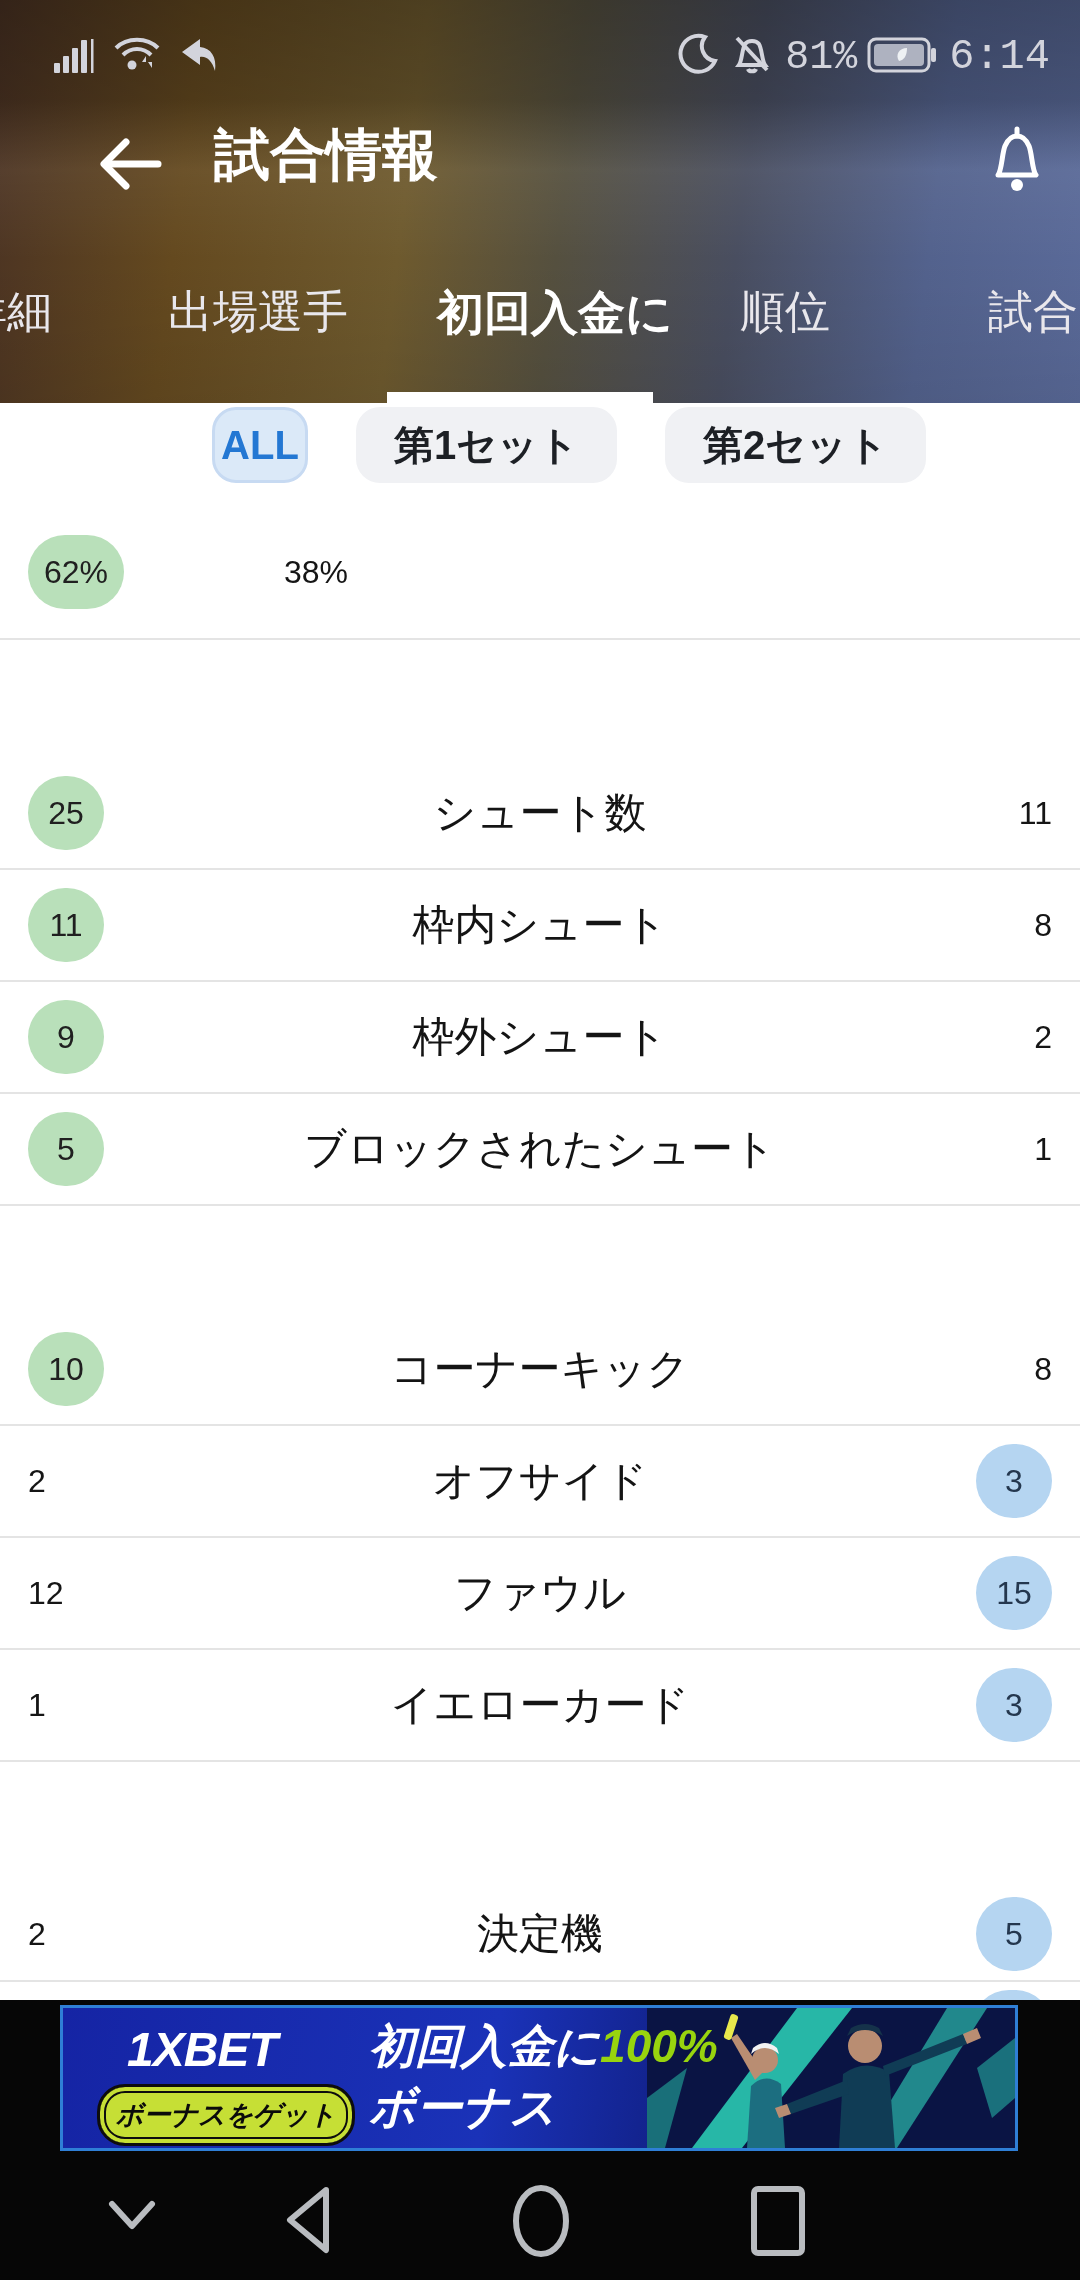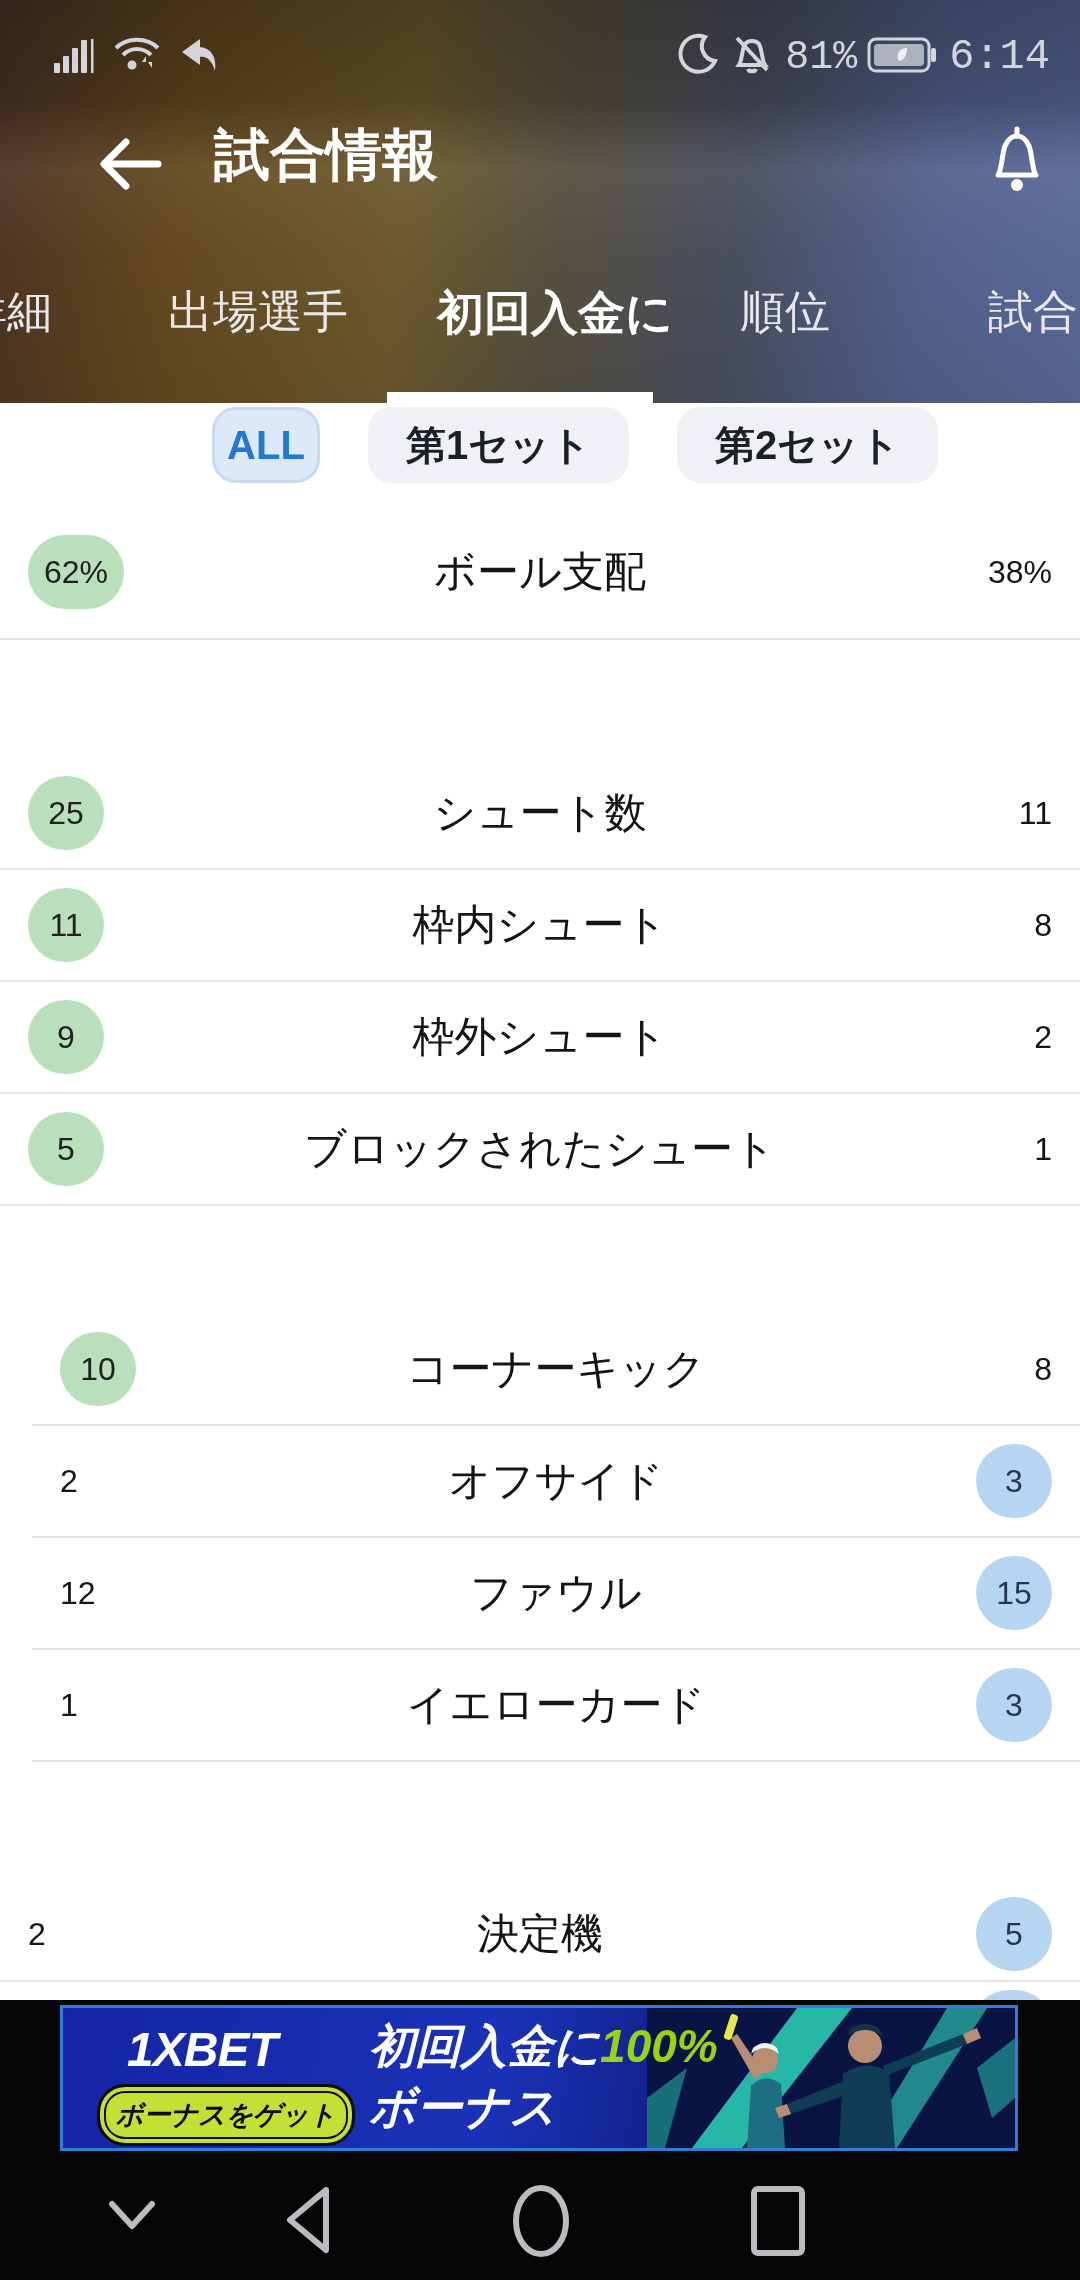--- a/index.html
+++ b/index.html
@@ -36,24 +36,24 @@
   .tab.t0 { left:-38px; }
   .tab.t1 { left:168px; }
   .tab.t2 { left:437px; font-weight:bold; color:#fff; font-size:47px; }
   .tab.t3 { left:740px; }
   .tab.t4 { left:988px; }
   .tab-underline { position:absolute; left:387px; bottom:0; width:266px; height:11px; background:var(--tab-underline,#fff); }
   
   .content { position:absolute; top:403px; left:0; width:1080px; height:1597px; background:#fff; overflow:hidden; }
   .filters { display:flex; align-items:flex-start; gap:48px; padding:4px 0 0 212px; height:103px; box-sizing:border-box; }
   .chip { height:76px; border-radius:24px; display:inline-flex; align-items:center; justify-content:center; font-weight:bold; font-size:40px; box-sizing:border-box; }
-  .chip.sel { width:108px; background:var(--chip-selected-bg,#dbe9f8); border:3px solid #c7daf2; color:var(--chip-selected-text,#2377d3); }
+  .chip.sel { width:96px; background:var(--chip-selected-bg,#dbe9f8); border:3px solid #c7daf2; color:var(--chip-selected-text,#2377d3); }
   .chip.gray { padding:0 38px; background:var(--chip-bg,#f0f1f4); color:#1d2025; }
   #stats .stat-section:nth-child(2) { margin-top:118px; }
-  #stats .stat-section:nth-child(3) { margin-top:108px;padding-left:32px; }
+  #stats .stat-section:nth-child(3) { margin-top:108px; }
   #stats .stat-section:nth-child(4) { margin-top:126px; }
   .stat-row { display:flex; align-items:center; height:110px; padding:0 28px; border-bottom:2px solid #e4e4e4; box-sizing:content-box; }
   .stat-section:first-child .stat-row { height:132px; }
   .stat-section:last-child .stat-row { height:92px; }
   .slot-l { width:160px; display:flex; justify-content:flex-start; align-items:center; }
   .slot-c { flex:1; text-align:center; font-size:42px; color:#141414; }
   .slot-r { width:160px; display:flex; justify-content:flex-end; align-items:center; }
   .val { font-size:32px; color:#151515; }
   .badge { min-width:76px; height:74px; border-radius:40px; display:inline-flex; align-items:center; justify-content:center; padding:0 16px; box-sizing:border-box; }
   .badge.green { background:var(--badge-green,#b9e0ba); color:#202020; }
@@ -186,21 +186,20 @@
       <div class="chip gray">第1セット</div>
       <div class="chip gray">第2セット</div>
     </div>
 
     <div id="stats">
         <div class="stat-section">
     <div class="stat-row">
       <div class="slot-l">
               <span class="val home badge green">62%</span>
             </div>
-      <div class="slot-c">ボール支配</div>
       <div class="slot-r">
               <span class="val away">38%</span>
             </div>
     </div>
   </div>
         <div class="stat-section">
     <div class="stat-row">
       <div class="slot-l">
               <span class="val home badge green">25</span>
             </div>

